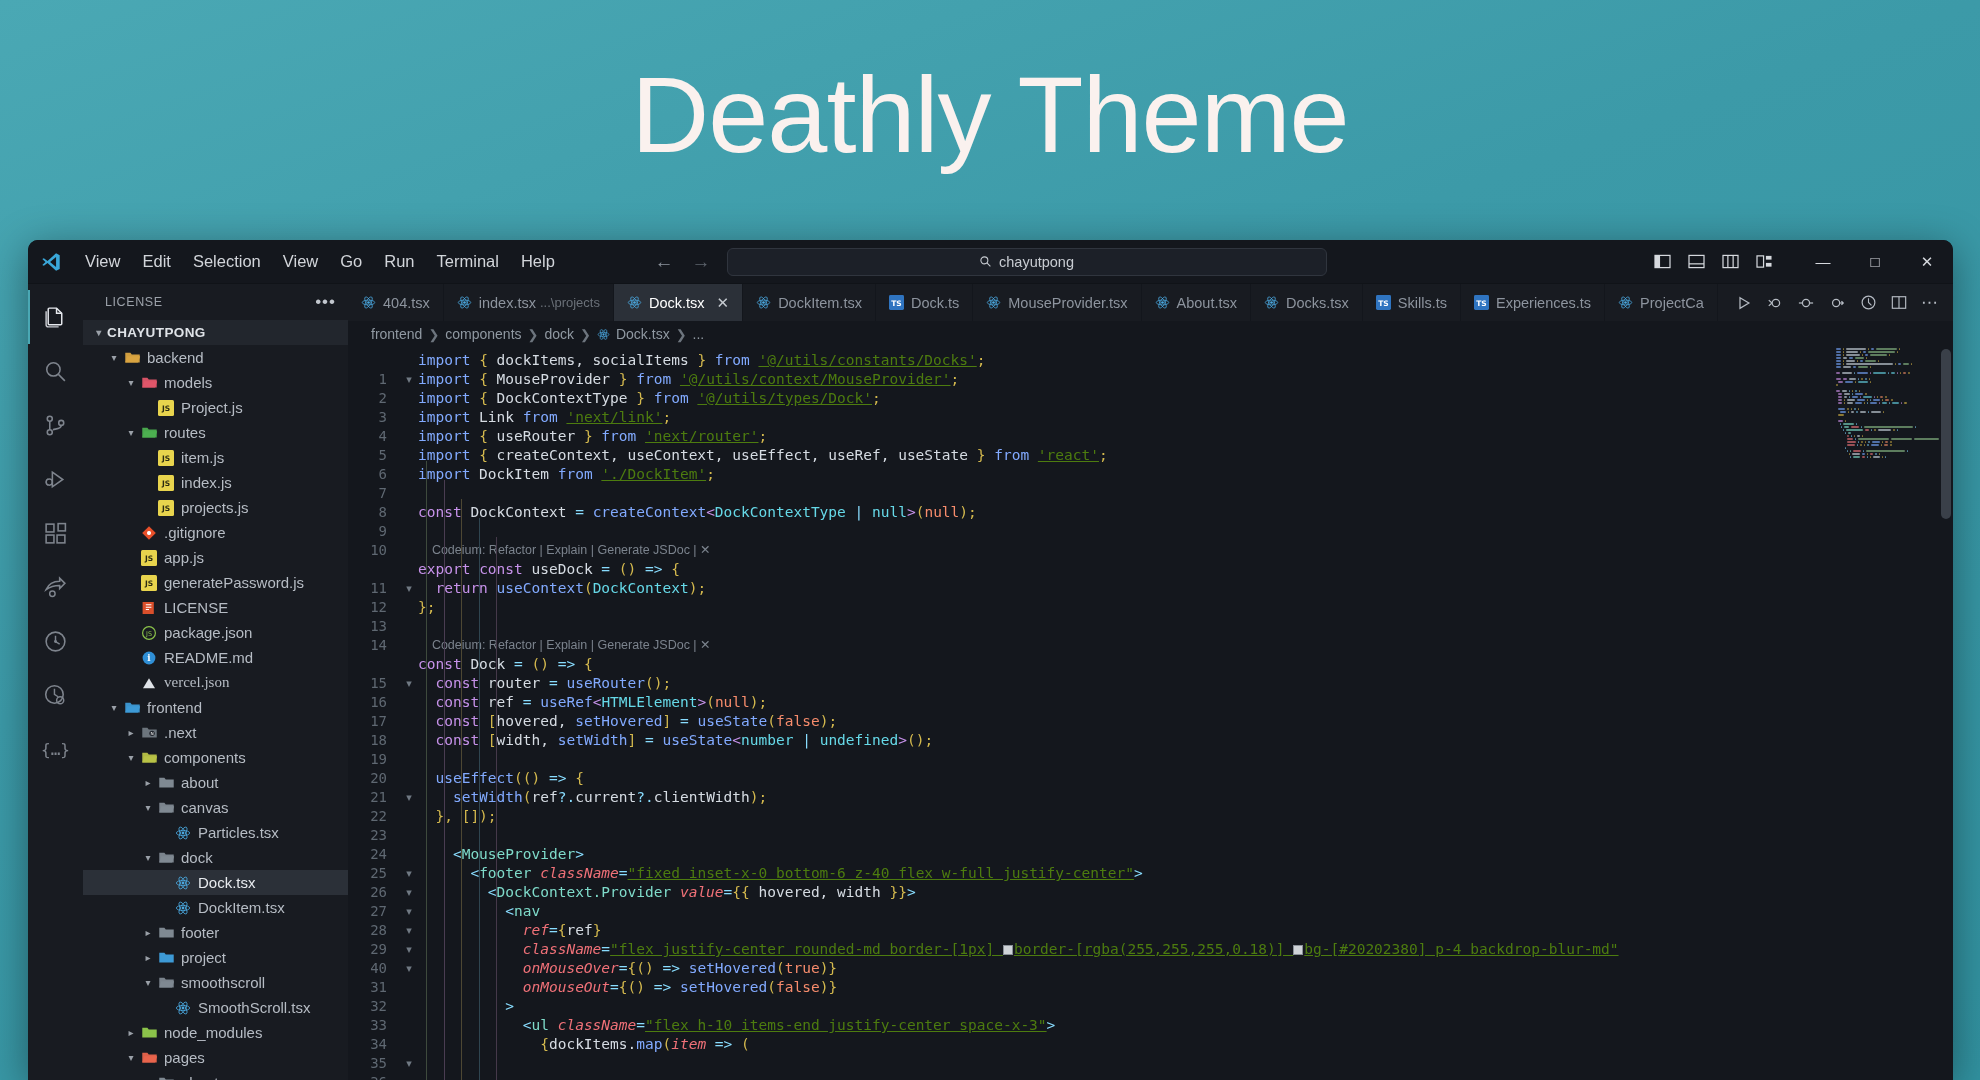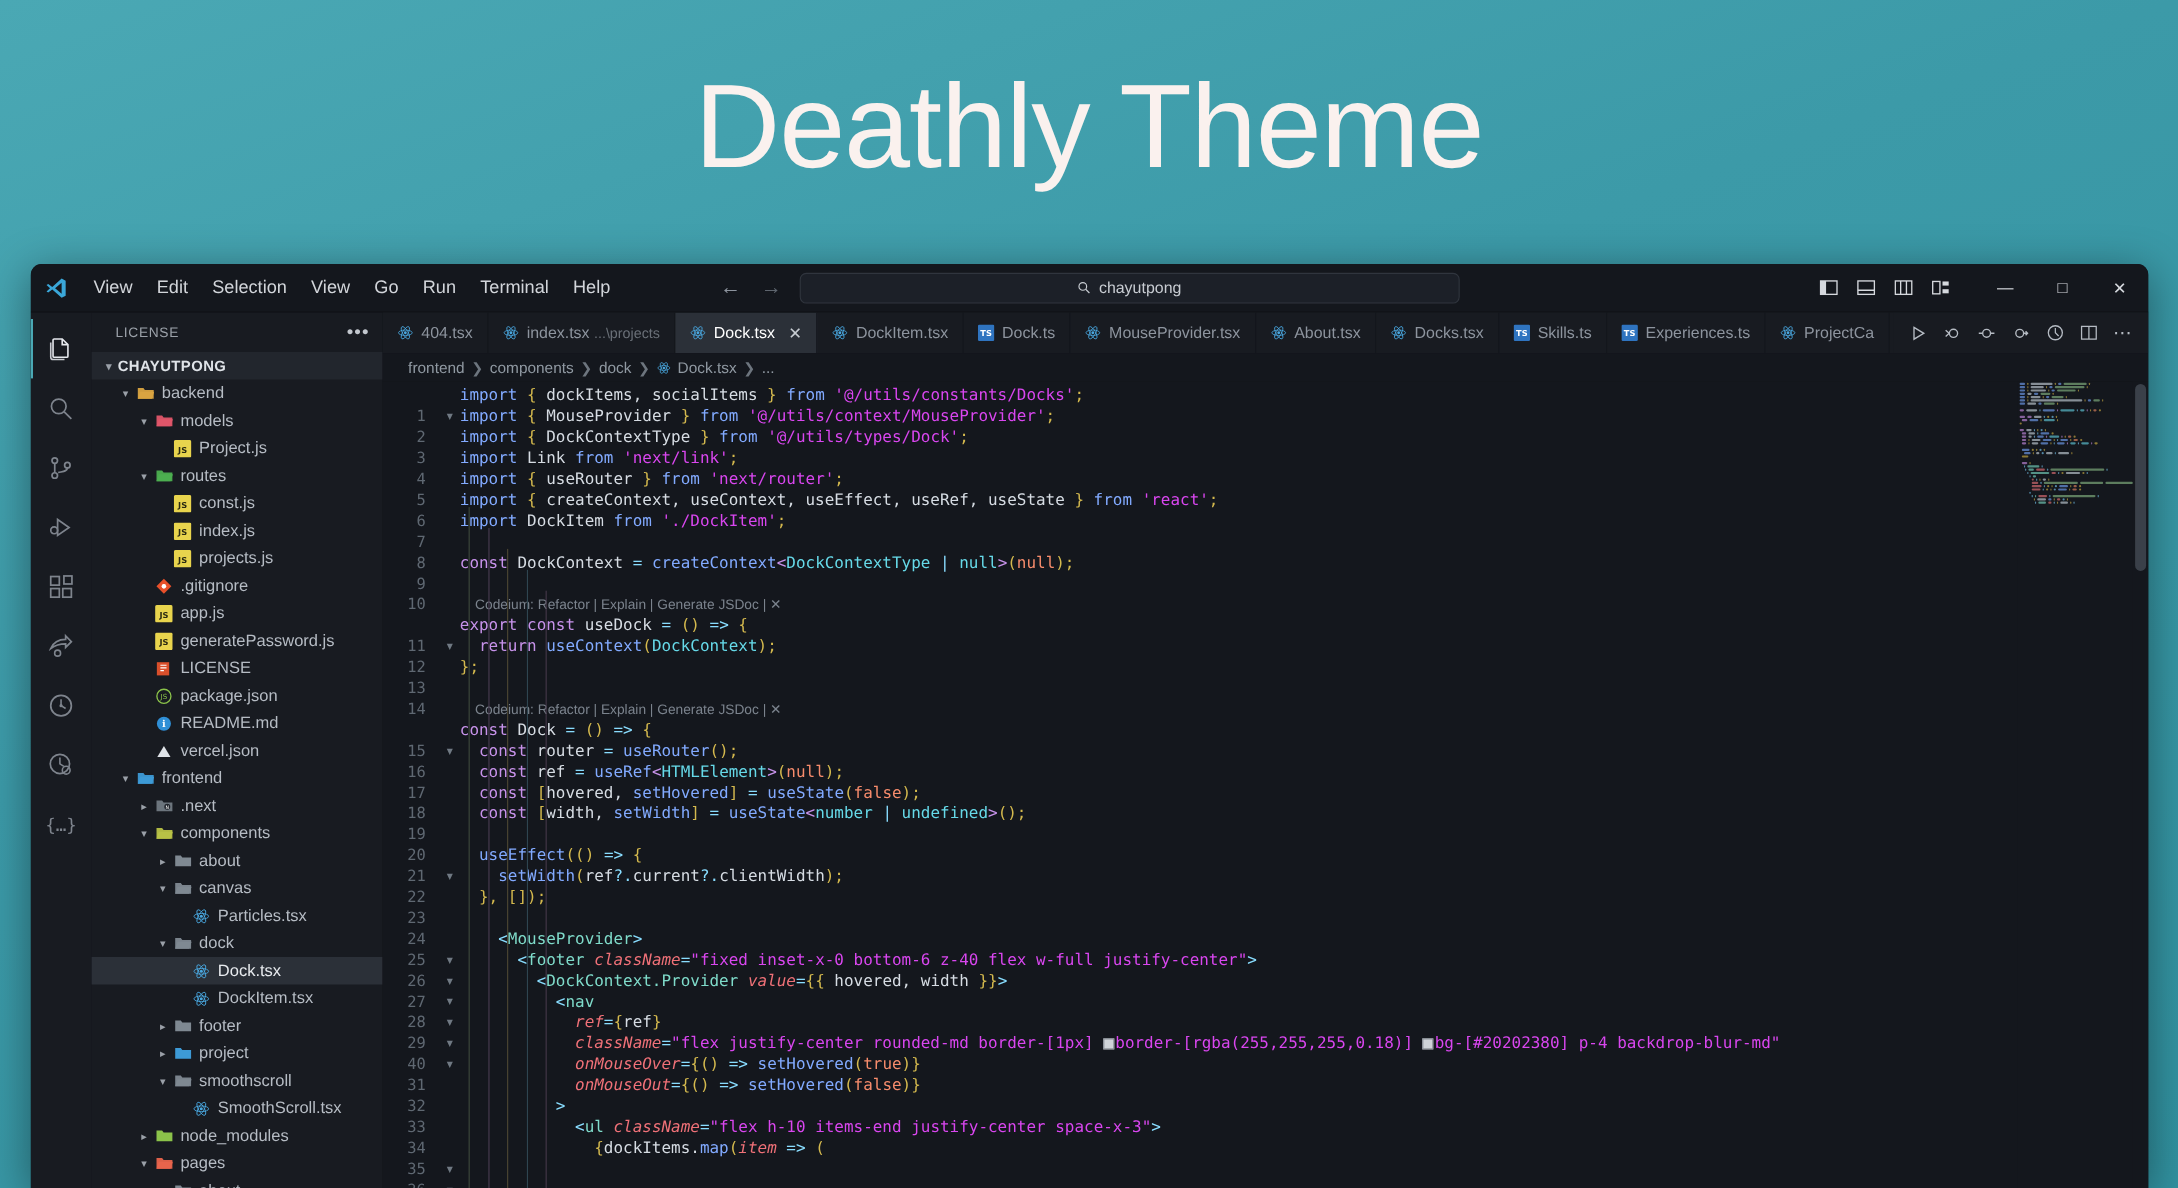--- a/index.html
+++ b/index.html
@@ -155,21 +155,21 @@
     height: 19px; line-height: 19px; color: #7b838d; font-size: 12.5px;
     font-family: "Liberation Sans", sans-serif; white-space: pre; cursor: default;
   }
   .blame {
     height: 19px; line-height: 19px; color: #565e68; font-size: 12.5px;
     font-family: "Liberation Sans", sans-serif; white-space: pre;
   }
   
   .k  { color: #c792ea; }   
   .k2 { color: #82aaff; }   
-  .s  { color: #d946ef; }   
+  .s  { color: #4d7c0f; text-decoration: underline; }   
   .f  { color: #82aaff; }   
   .t  { color: #66d9e8; }   
   .v  { color: #d6dce3; }   
   .p  { color: #d4b94e; }   
   .p2 { color: #c792ea; }   
   .n  { color: #f78c6c; }   
   .a  { color: #f07178; font-style: italic; } 
   .tg { color: #7fdbca; }   
   .op { color: #89ddff; }
   .swatch {
@@ -387,21 +387,21 @@
               <span>routes</span>
             </div>
             <div class="row" style="padding-left: 57px;">
               <span class="chev"></span>
               <span class="ficon">
                 <svg width="16" height="16" viewBox="0 0 16 16">
   <rect width="16" height="16" rx="1.5" fill="#e8d44d"></rect>
   <text x="8" y="11.4" font-size="7.5" font-family="DejaVu Sans, sans-serif" fill="#2b2b12" text-anchor="middle" font-weight="bold">JS</text>
                 </svg>
               </span>
-              <span>const.js</span>
+              <span>item.js</span>
             </div>
             <div class="row" style="padding-left: 57px;">
               <span class="chev"></span>
               <span class="ficon">
                 <svg width="16" height="16" viewBox="0 0 16 16">
   <rect width="16" height="16" rx="1.5" fill="#e8d44d"></rect>
   <text x="8" y="11.4" font-size="7.5" font-family="DejaVu Sans, sans-serif" fill="#2b2b12" text-anchor="middle" font-weight="bold">JS</text>
                 </svg>
               </span>
               <span>index.js</span>
@@ -470,21 +470,21 @@
             <div class="row" style="padding-left: 40px;">
               <span class="chev"></span>
               <span class="ficon">
                 <svg width="16" height="16" viewBox="0 0 20 20">
                   <circle cx="10" cy="10" r="8" fill="#2f8fd6"></circle>
                   <text x="10" y="14" font-size="11" font-family="DejaVu Serif, serif" fill="#fff" text-anchor="middle" font-weight="bold">i</text>
                 </svg>
               </span>
               <span>README.md</span>
             </div>
-            <div class="row" style="padding-left: 40px;">
+            <div class="row" style="padding-left: 40px; font-family: Liberation Serif, serif;">
               <span class="chev"></span>
               <span class="ficon">
                 <svg width="16" height="16" viewBox="0 0 20 20">
                   <path d="M10 4l7.5 12.5h-15z" fill="#dfe3e8"></path>
                 </svg>
               </span>
               <span>vercel.json</span>
             </div>
             <div class="row" style="padding-left: 23px;">
               <span class="chev">▾</span>

